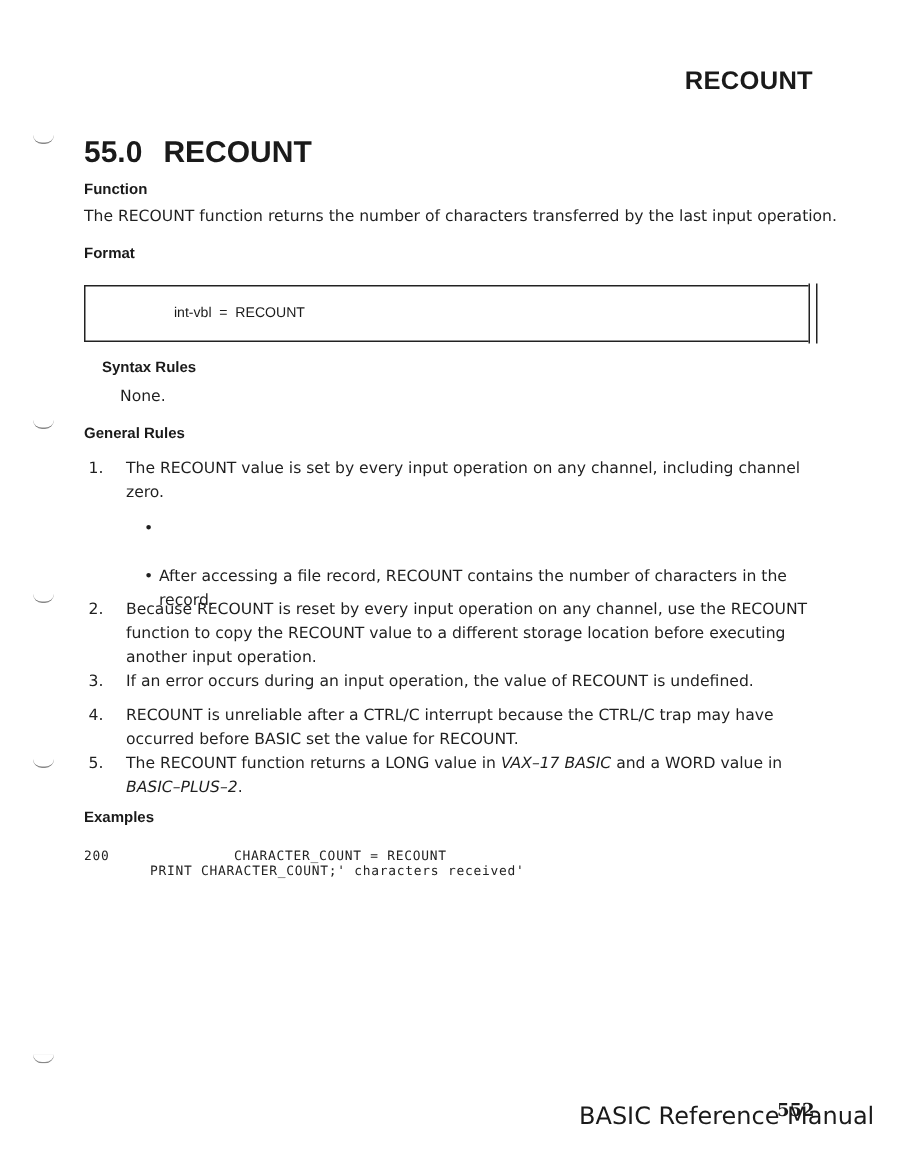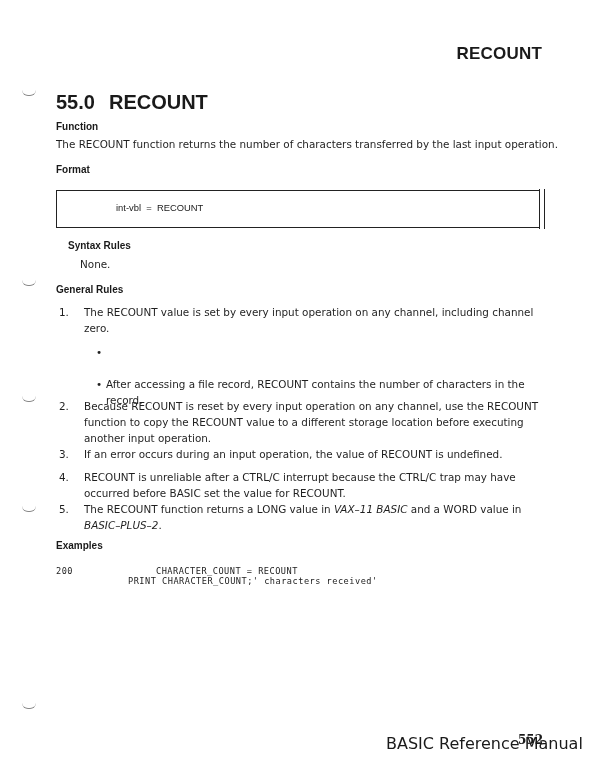--- a/index.html
+++ b/index.html
@@ -109,22 +109,22 @@
   <span>If an error occurs during an input operation, the value of RECOUNT is undefined.</span>
 </div>
 
 <div class="abs body-text rule-item" style="top:469px;">
   <span class="rule-num">4.</span>
   <span>RECOUNT is unreliable after a CTRL/C interrupt because the CTRL/C trap may have occurred before BASIC set the value for RECOUNT.</span>
 </div>
 
 <div class="abs body-text rule-item" style="top:501px;">
   <span class="rule-num">5.</span>
-  <span><span>The RECOUNT function returns a LONG value in </span><span class="bind-i">VAX–11 BASIC</span><span> and a WORD value in </span><span class="bind-i">BASIC–PLUS–2</span><span>.</span></span>
+  <span><span>The RECOUNT function returns a LONG value in </span><span class="bind-i">VAX–17 BASIC</span><span> and a WORD value in </span><span class="bind-i">BASIC–PLUS–2</span><span>.</span></span>
 </div>
 
 <div class="abs subhead" style="top:540px;">Examples</div>
 <div class="abs code" style="left:56px; top:566px;">200</div>
 <div class="abs code" style="left:112px; top:566px; white-space:pre;padding-left:44px;">CHARACTER_COUNT = RECOUNT</div>
-<div class="abs code" style="left:128px; top:576px; white-space:pre;">PRINT CHARACTER_COUNT;' characters received'</div>
+<div class="abs code" style="left:100px; top:576px; white-space:pre;">PRINT CHARACTER_COUNT;' characters received'</div>
 
 <div class="abs footer-title">BASIC Reference Manual</div>
 <div class="abs footer-page">552</div>
 
 </body></html>

